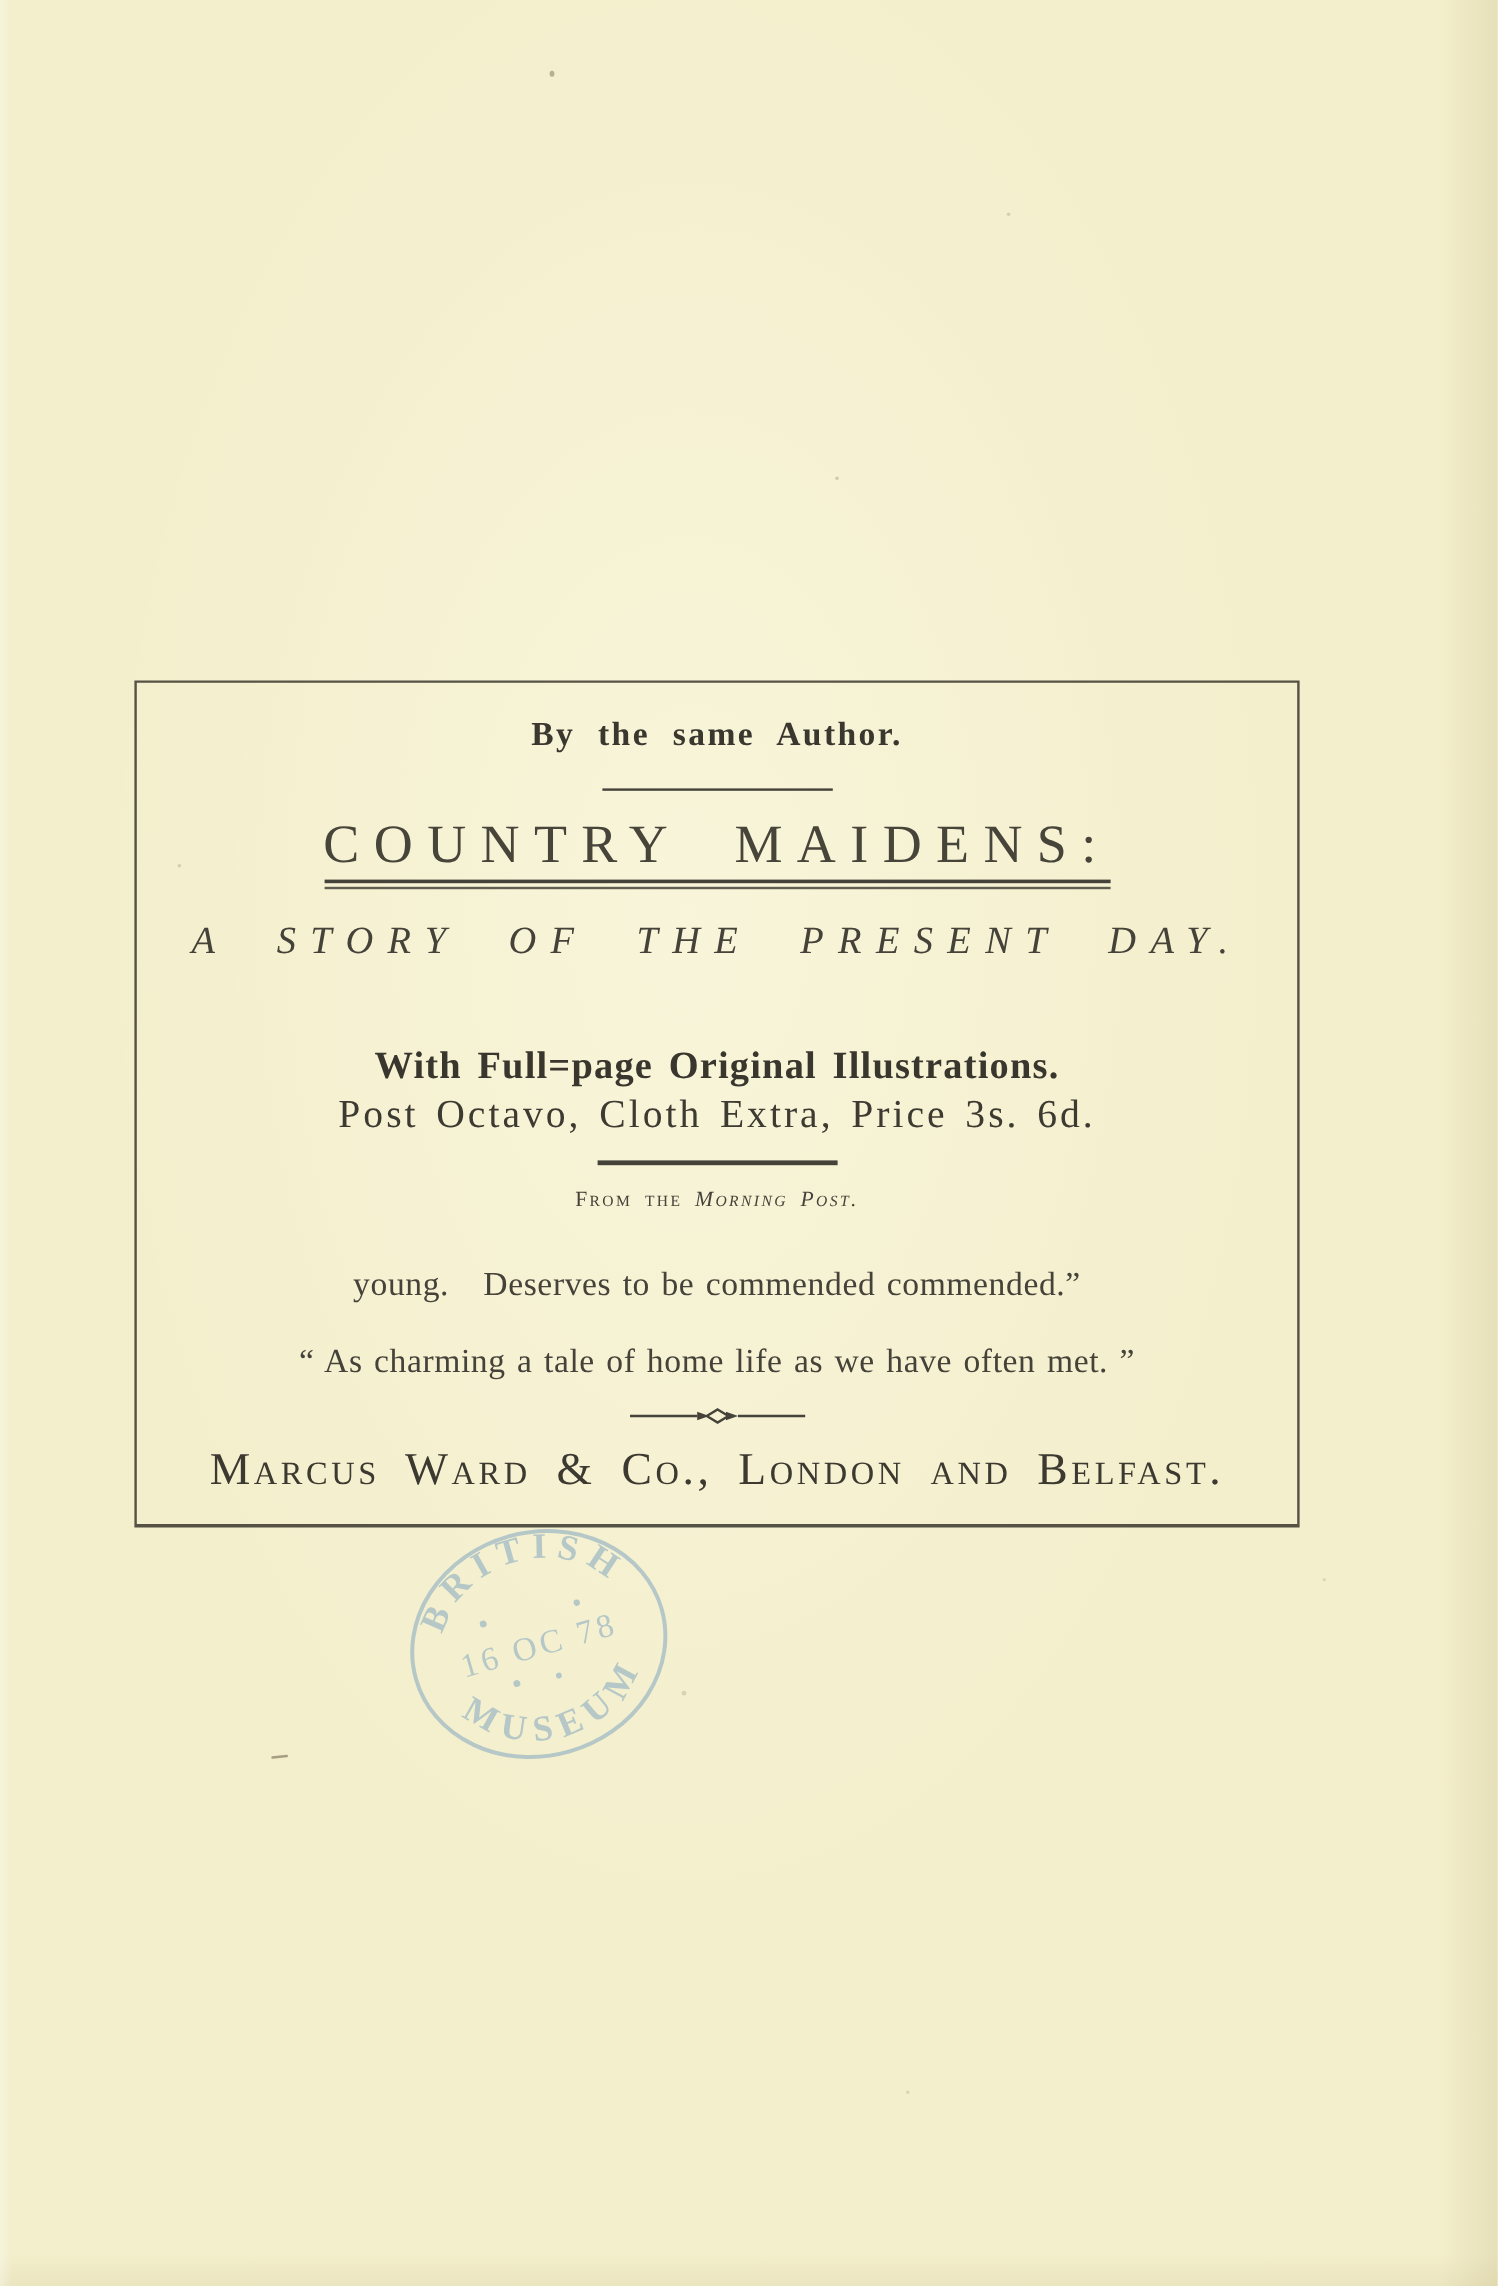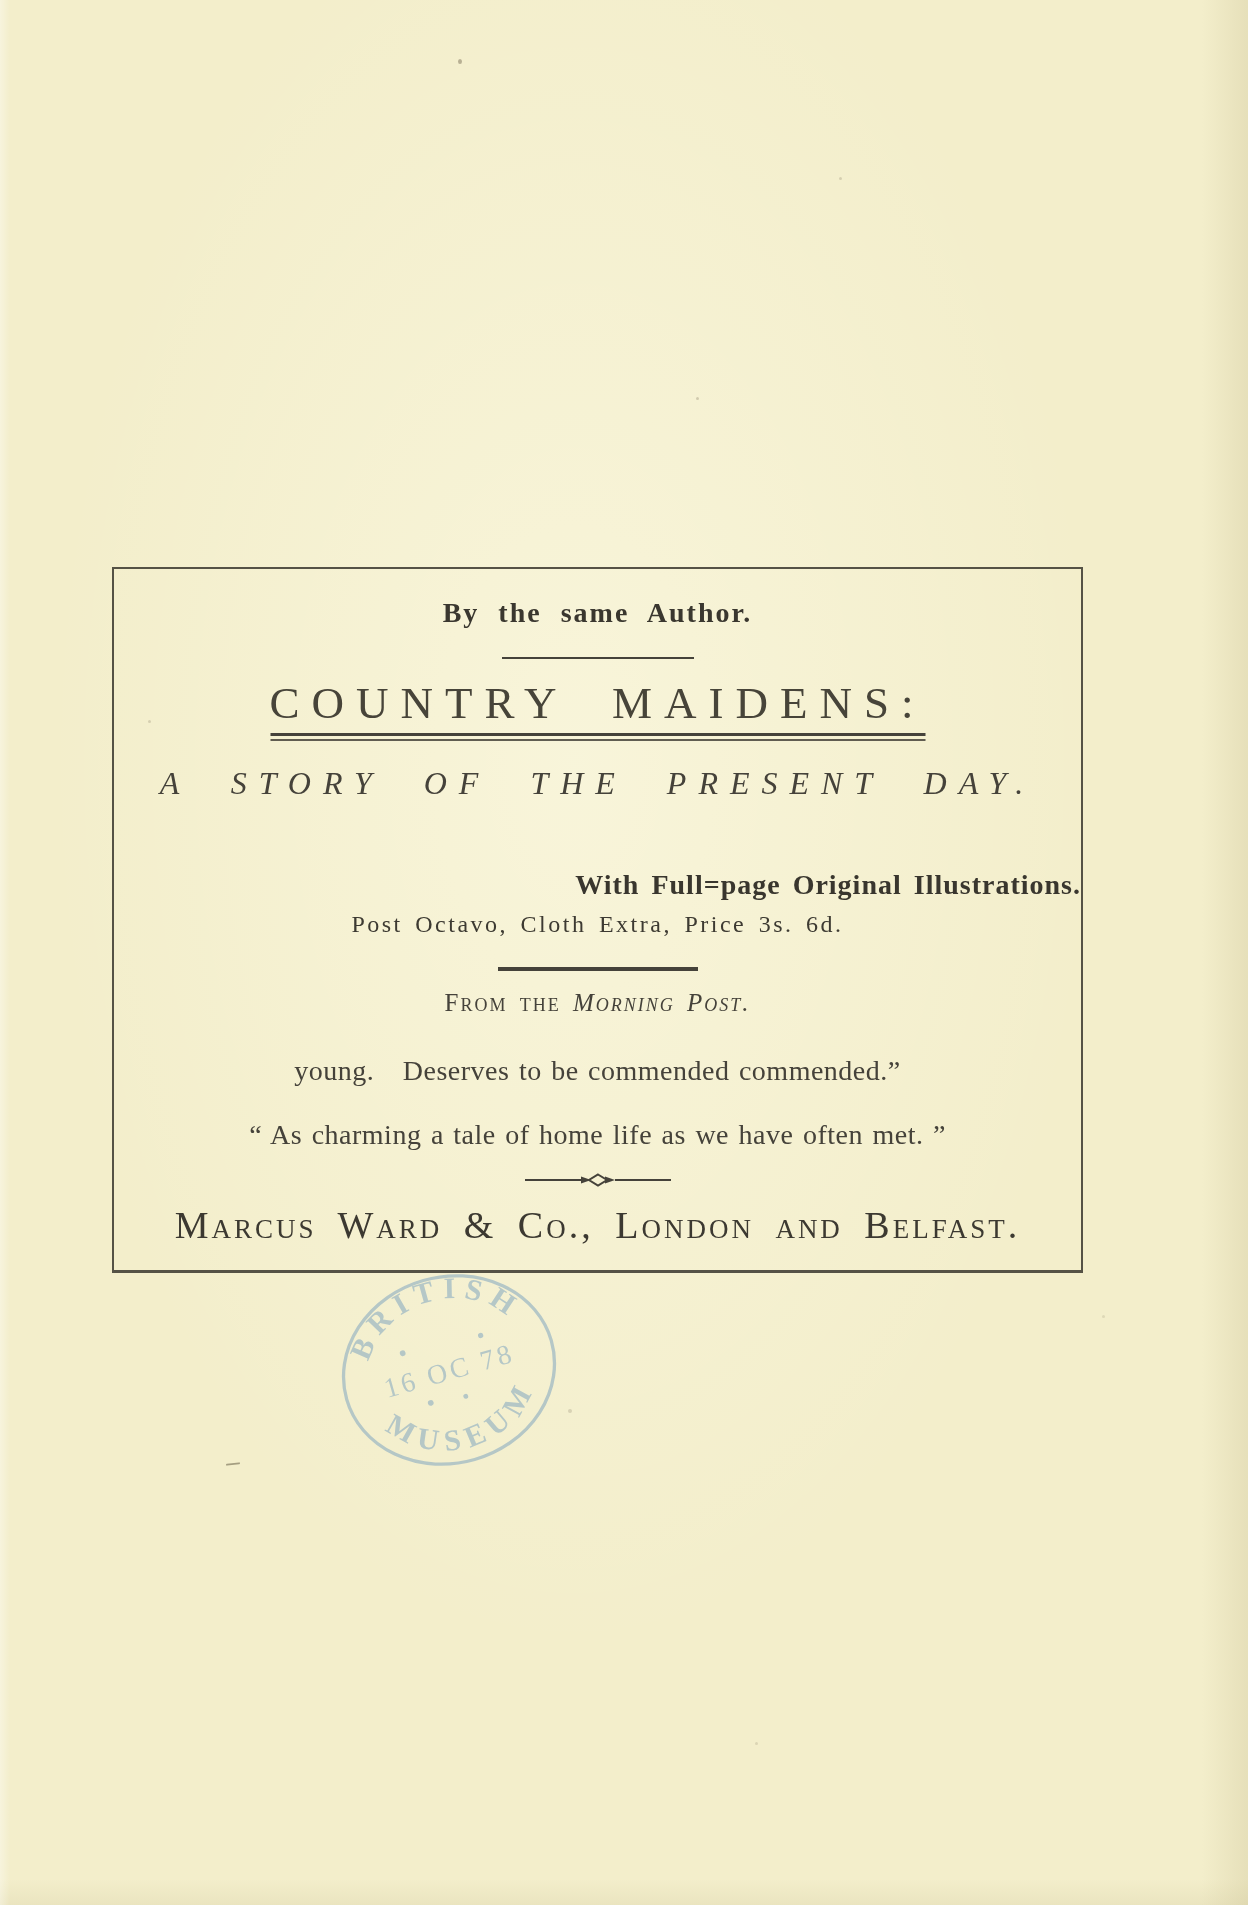--- a/index.html
+++ b/index.html
@@ -30,24 +30,24 @@
   }
   .line{position:absolute;left:0;right:0;text-align:center;color:#403d34;white-space:nowrap;}
   .author-note{top:28px;font-size:28px;font-weight:bold;letter-spacing:2px;word-spacing:10px;color:#3a372f;}
   .rule1{position:absolute;top:88px;left:50%;transform:translateX(-50%);width:192px;height:2px;background:#45423a;}
   .title{top:108px;font-size:45px;letter-spacing:12px;word-spacing:22px;color:#474439;}
   .title-rule{position:absolute;top:164px;left:50%;transform:translateX(-50%);width:655px;height:3px;
     border-top:3px solid #45423a;border-bottom:2px solid rgba(69,66,58,.85);box-sizing:content-box;}
   .subtitle{top:196px;font-size:32px;font-style:italic;letter-spacing:12px;word-spacing:20px;color:#45423a;}
   .byline{top:255px;font-size:30px;letter-spacing:4px;word-spacing:6px;color:#3e3b33;}
   .byline .sc{font-variant:small-caps;}
-  .blackletter{top:300px;font-size:28px;font-weight:bold;letter-spacing:1px;word-spacing:4px;color:#39362e;text-align:right;}
-  .octavo{top:342px;font-size:24px;letter-spacing:2.5px;word-spacing:4px;color:#3d3a32;}
+  .blackletter{top:300px;font-size:32px;font-weight:bold;letter-spacing:1px;word-spacing:4px;color:#39362e;}
+  .octavo{top:342px;font-size:33px;letter-spacing:2.5px;word-spacing:4px;color:#3d3a32;}
   .rule2{position:absolute;top:398px;left:50%;transform:translateX(-50%);width:200px;height:4px;background:#45423a;}
-  .review-header{font-size:25px;font-variant:small-caps;letter-spacing:2px;word-spacing:4px;color:#45423a;}
+  .review-header{font-size:18px;font-variant:small-caps;letter-spacing:2px;word-spacing:4px;color:#45423a;}
   .review-header .src{font-style:italic;}
   .rh1{top:420px;}
   .quote{font-size:28px;letter-spacing:.5px;word-spacing:2px;color:#45423a;}
   .q1a{top:452px;}
   .q1b{top:486px;}
   .rh2{top:522px;}
   .q2a{top:550px;}
   .ornament{position:absolute;top:604px;left:50%;transform:translateX(-50%);}
   .publisher{top:634px;font-size:38px;font-variant:small-caps;letter-spacing:3px;word-spacing:9px;color:#3c3931;}
   .stamp{position:absolute;left:338px;top:1268px;width:222px;height:204px;opacity:.62;

